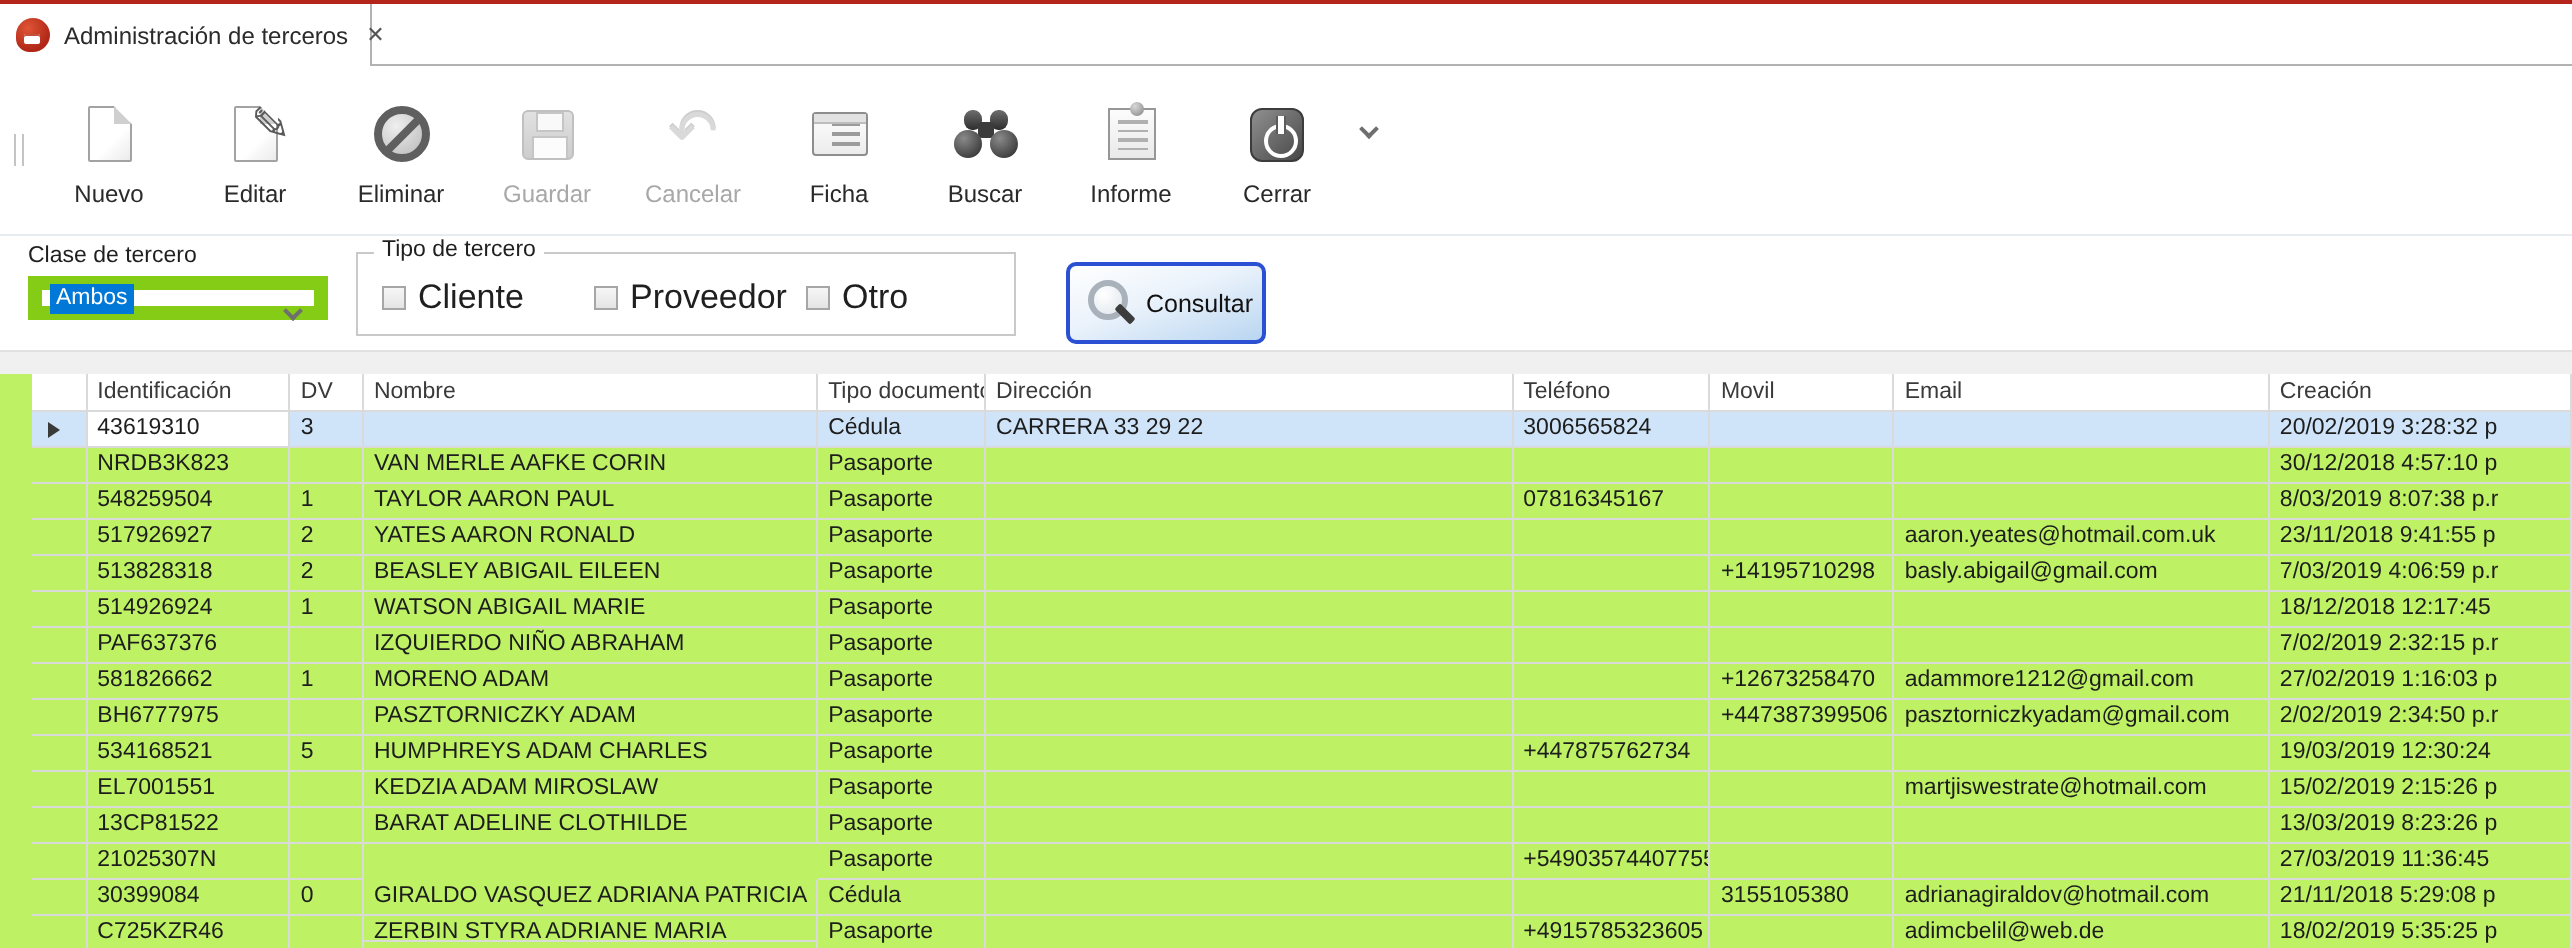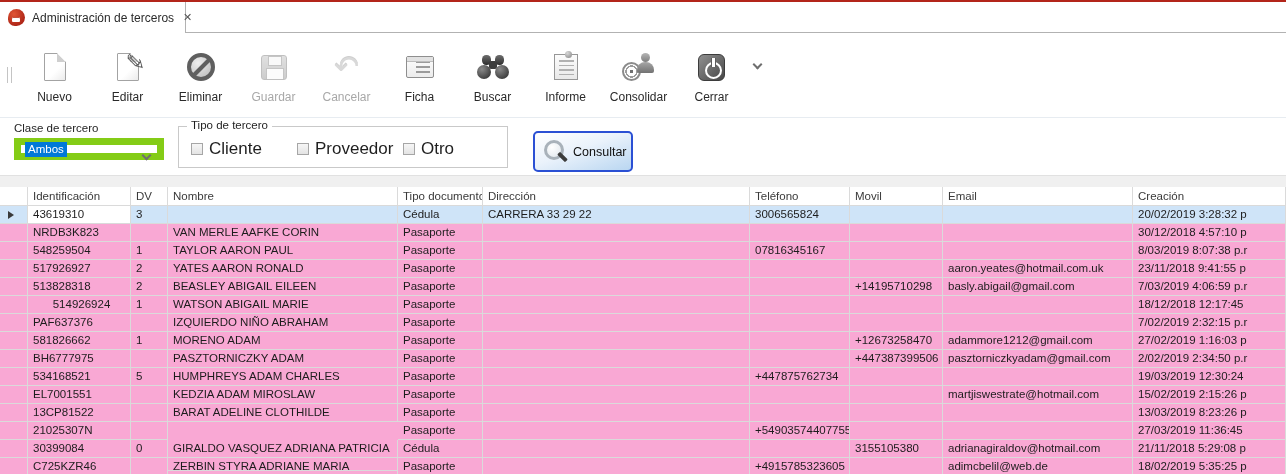--- a/index.html
+++ b/index.html
@@ -124,21 +124,21 @@
   }
   .btn-consultar .txt { font-size:12.5px; color:#111; }
   .mag { position:relative; width:24px; height:26px; flex:0 0 auto; }
   .mag::before { content:""; position:absolute; left:1px; top:1px; width:14px; height:14px;
     border-radius:50%; border:3px solid #a9b2ba; background:radial-gradient(circle at 35% 30%, #fff, #dfe6ec); }
   .mag::after { content:""; position:absolute; left:14px; top:16px; width:11px; height:4px;
     background:#3c3c3c; transform:rotate(45deg); border-radius:1px; }
   .grayband { height:12px; background:#f0f0f0; border-top:1px solid #e1e1e1; }
   
   .grid { position:absolute; left:0; top:187px; width:1286px; height:287px; overflow:hidden;
-    background:#f9a8d4; font-size:11.5px; }
+    background:#bef264; font-size:11.5px;padding-left:16px; }
   .g-row { display:flex; height:18px; }
   .g-row.header { height:19px; }
   .g-cell { border-right:1px solid #dadada; border-bottom:1px solid #dadada;
     padding:0 0 0 5px; line-height:17px; white-space:nowrap; overflow:hidden; color:#1d1d1d; }
   .header .g-cell { color:#3a3a3a; line-height:18px; background:#fff; }
   .g-row.selected .g-cell { background:#cfe4f8; }
   .g-row.selected .g-cell.curcell { background:#fff; }
   .g-cell.sel { padding:0; position:relative; }
   .rowarrow { position:absolute; left:8px; top:5px; width:0; height:0;
     border-left:6px solid #3a3a3a; border-top:4px solid transparent; border-bottom:4px solid transparent; }
@@ -217,30 +217,20 @@
     <div class="tbtn">
       <span class="icw">
         <span class="ic ic-pad">
           <span class="pad-line"></span>
           <span class="pad-line"></span>
           <span class="pad-line"></span>
           <span class="pad-line"></span>
         </span>
       </span>
       <span class="lbl">Informe</span>
-    </div>
-    <div class="tbtn">
-      <span class="icw">
-        <span class="ic ic-consol">
-          <span class="target"></span>
-          <span class="p-head"></span>
-          <span class="p-body"></span>
-        </span>
-      </span>
-      <span class="lbl">Consolidar</span>
     </div>
     <div class="tbtn">
       <span class="icw">
         <span class="ic ic-power"></span>
       </span>
       <span class="lbl">Cerrar</span>
     </div>
     <span class="chev tb-overflow"></span>
   </div>
 
@@ -345,21 +335,21 @@
       <div class="g-cell" style="width: 230px;">BEASLEY ABIGAIL EILEEN</div>
       <div class="g-cell" style="width: 85px;">Pasaporte</div>
       <div class="g-cell" style="width: 267px;"></div>
       <div class="g-cell" style="width: 100px;"></div>
       <div class="g-cell" style="width: 93px;">+14195710298</div>
       <div class="g-cell" style="width: 190px;">basly.abigail@gmail.com</div>
       <div class="g-cell" style="width: 153px;">7/03/2019 4:06:59 p.r</div>
     </div>
     <div class="g-row">
       <div class="g-cell sel" style="width: 28px;"></div>
-      <div class="g-cell" style="width: 103px; text-align: center;">514926924</div>
+      <div class="g-cell" style="width: 103px;">514926924</div>
       <div class="g-cell" style="width: 37px;">1</div>
       <div class="g-cell" style="width: 230px;">WATSON ABIGAIL MARIE</div>
       <div class="g-cell" style="width: 85px;">Pasaporte</div>
       <div class="g-cell" style="width: 267px;"></div>
       <div class="g-cell" style="width: 100px;"></div>
       <div class="g-cell" style="width: 93px;"></div>
       <div class="g-cell" style="width: 190px;"></div>
       <div class="g-cell" style="width: 153px;">18/12/2018 12:17:45</div>
     </div>
     <div class="g-row">

